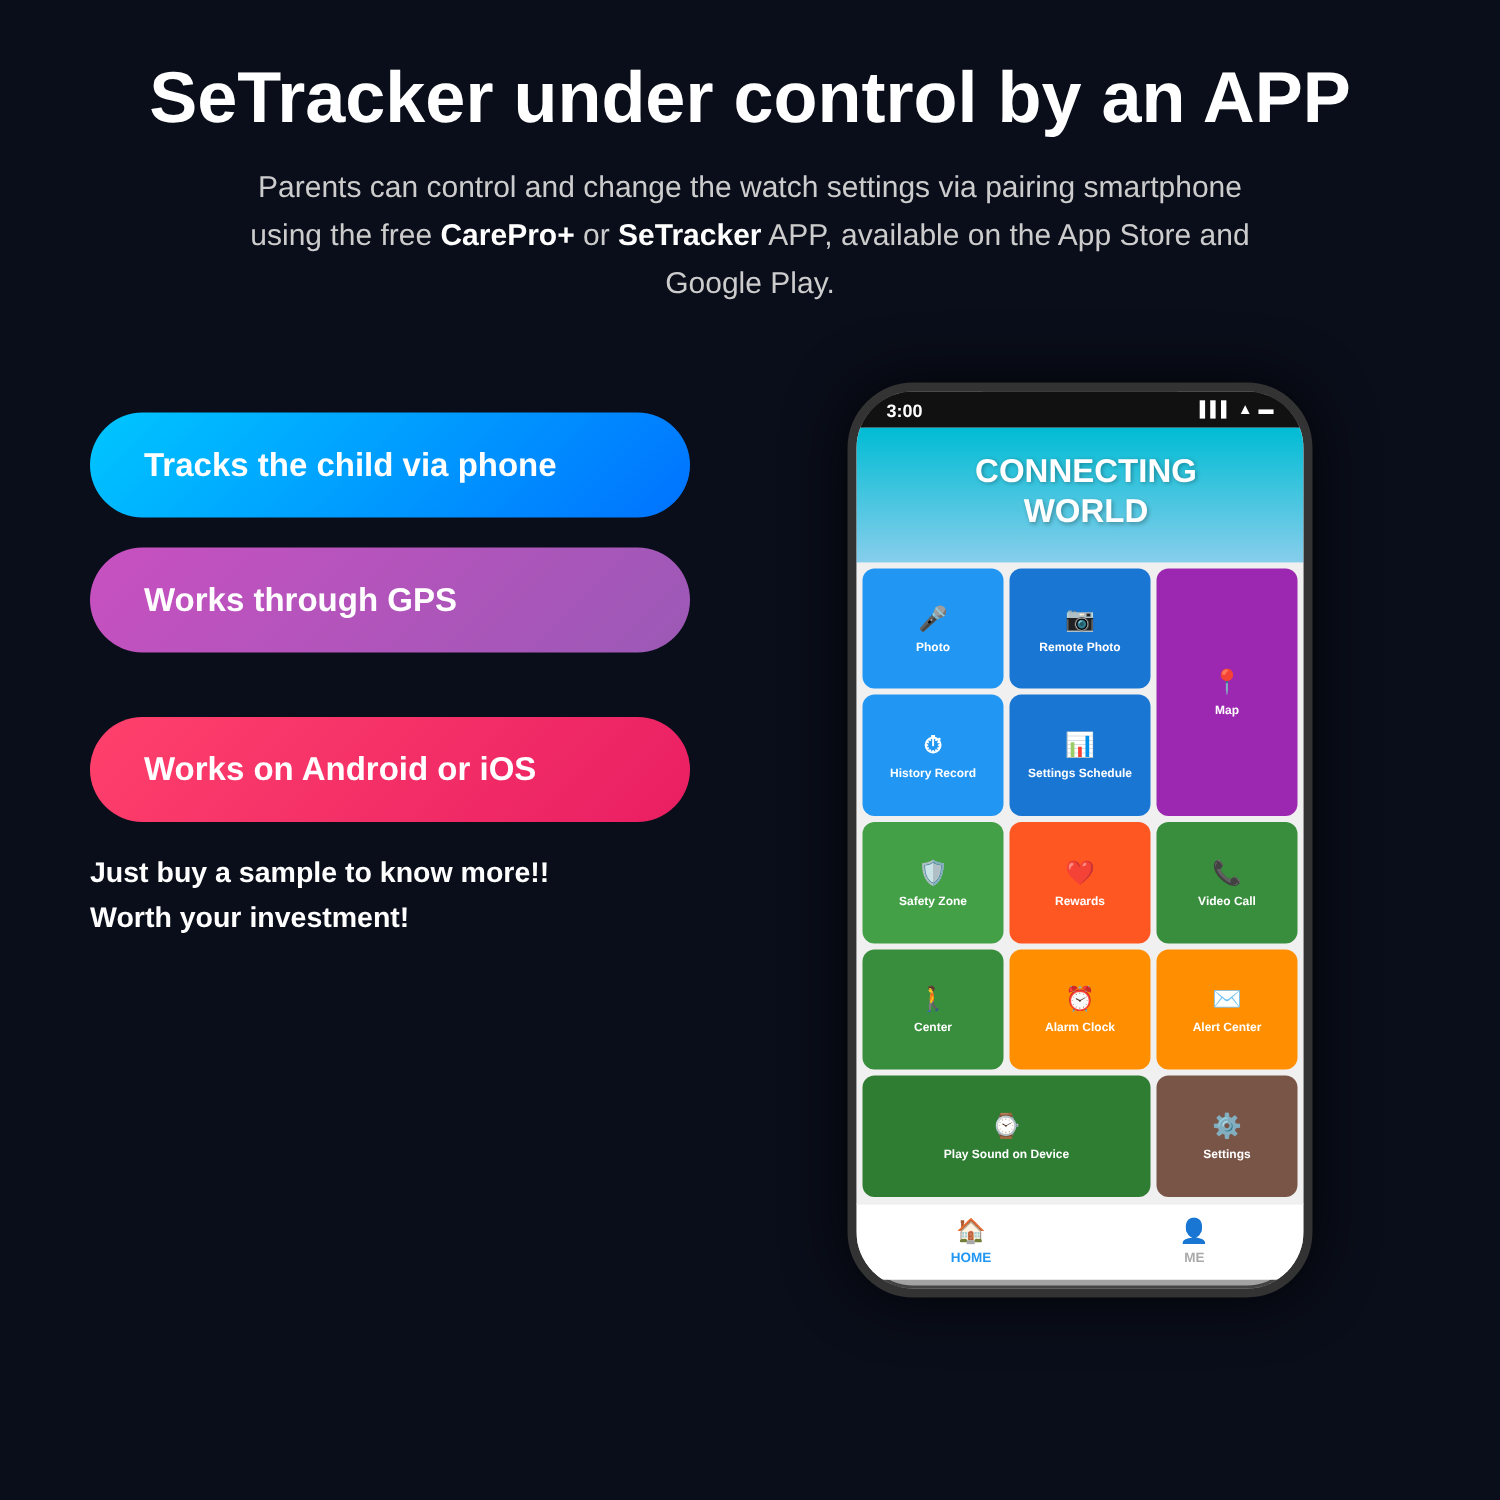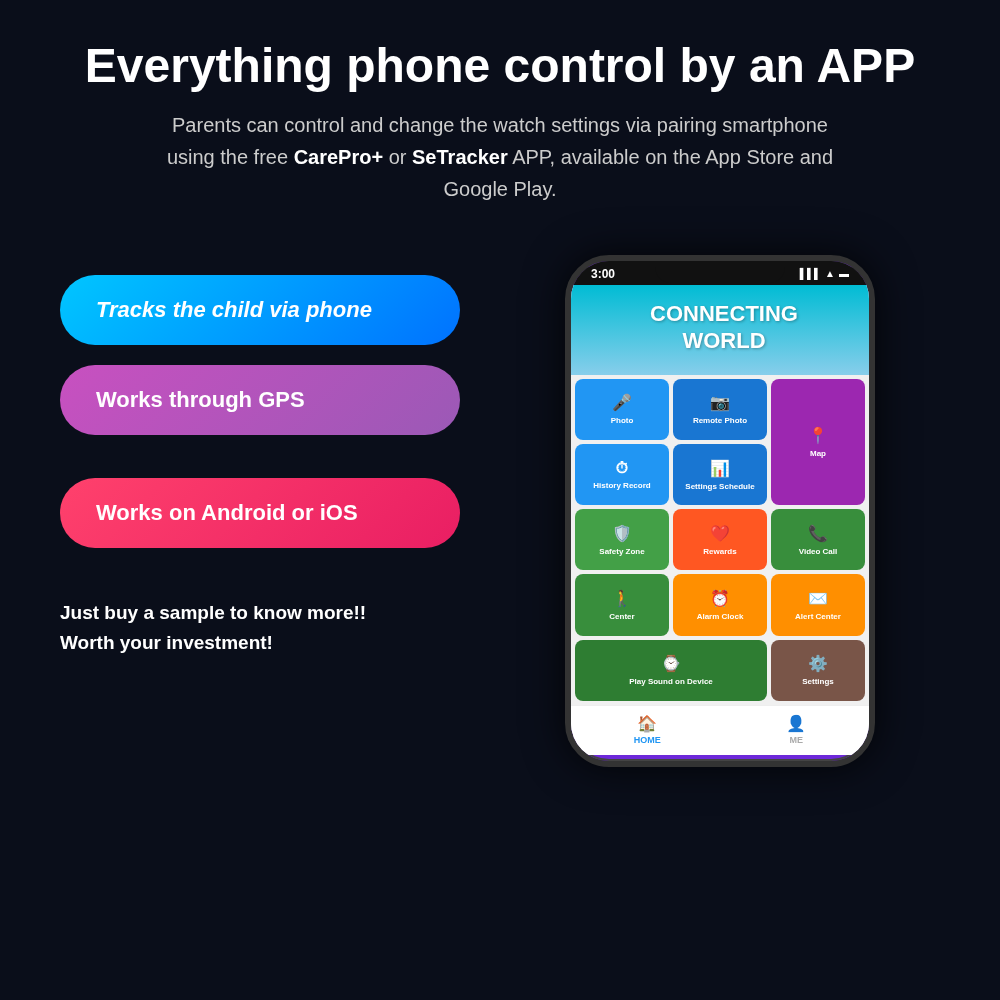--- a/index.html
+++ b/index.html
@@ -70,45 +70,44 @@
       border-radius: 50px;
       padding: 22px 36px;
       font-size: 22px;
       font-weight: 700;
       color: white;
       display: flex;
       align-items: center;
       min-height: 70px;
     }
 
-    .pill-blue { background: linear-gradient(135deg, #00c6ff, #0072ff); font-style: italic; }
+    .pill-blue { background: linear-gradient(135deg, #00c6ff, #0072ff); }
     .pill-purple { background: linear-gradient(135deg, #c850c0, #9b59b6); }
     .pill-pink { background: linear-gradient(135deg, #ff416c, #e91e63); margin-top: 23px; }
     .pill-yellow { background: linear-gradient(135deg, #f7b733, #e8a020); }
 
     .bottom-text {
-      margin-top: 30px;
       font-size: 19px;
       font-weight: 700;
       color: white;
       line-height: 1.6;
     }
 
     
     .phone-column {
       flex: 1;
       display: flex;
       justify-content: center;
       align-items: flex-start;
     }
 
     .phone-mockup {
       width: 310px;
-      height: 512px;
-      background: #6d28d9;
+      height: 610px;
+      background: #a3a3a3;
       border-radius: 44px;
       border: 6px solid #333;
       position: relative;
       overflow: hidden;
       box-shadow: 0 0 40px rgba(0,0,0,0.8), inset 0 0 0 2px #444;
     }
 
     
     .phone-notch {
       position: absolute;
@@ -224,21 +223,21 @@
 
     .nav-item.inactive { color: #aaa; }
     .nav-icon { font-size: 16px; }
   </style>
 </head>
 <body>
 
 <div class="container">
 
   <div class="header">
-    <h1 class="main-title">Everything phone control by an APP</h1>
+    <h1 class="main-title">SeTracker under control by an APP</h1>
     <p class="subtitle">
       <span>Parents can control and change the watch settings via pairing smartphone using the free </span><strong>CarePro+</strong><span> or </span><strong>SeTracker</strong><span> APP, available on the App Store and Google Play.</span>
     </p>
   </div>
 
   <div class="content-area">
 
     <div class="features-column">
       <div class="feature-pill pill-blue">
         <span>Tracks the child via phone</span>

